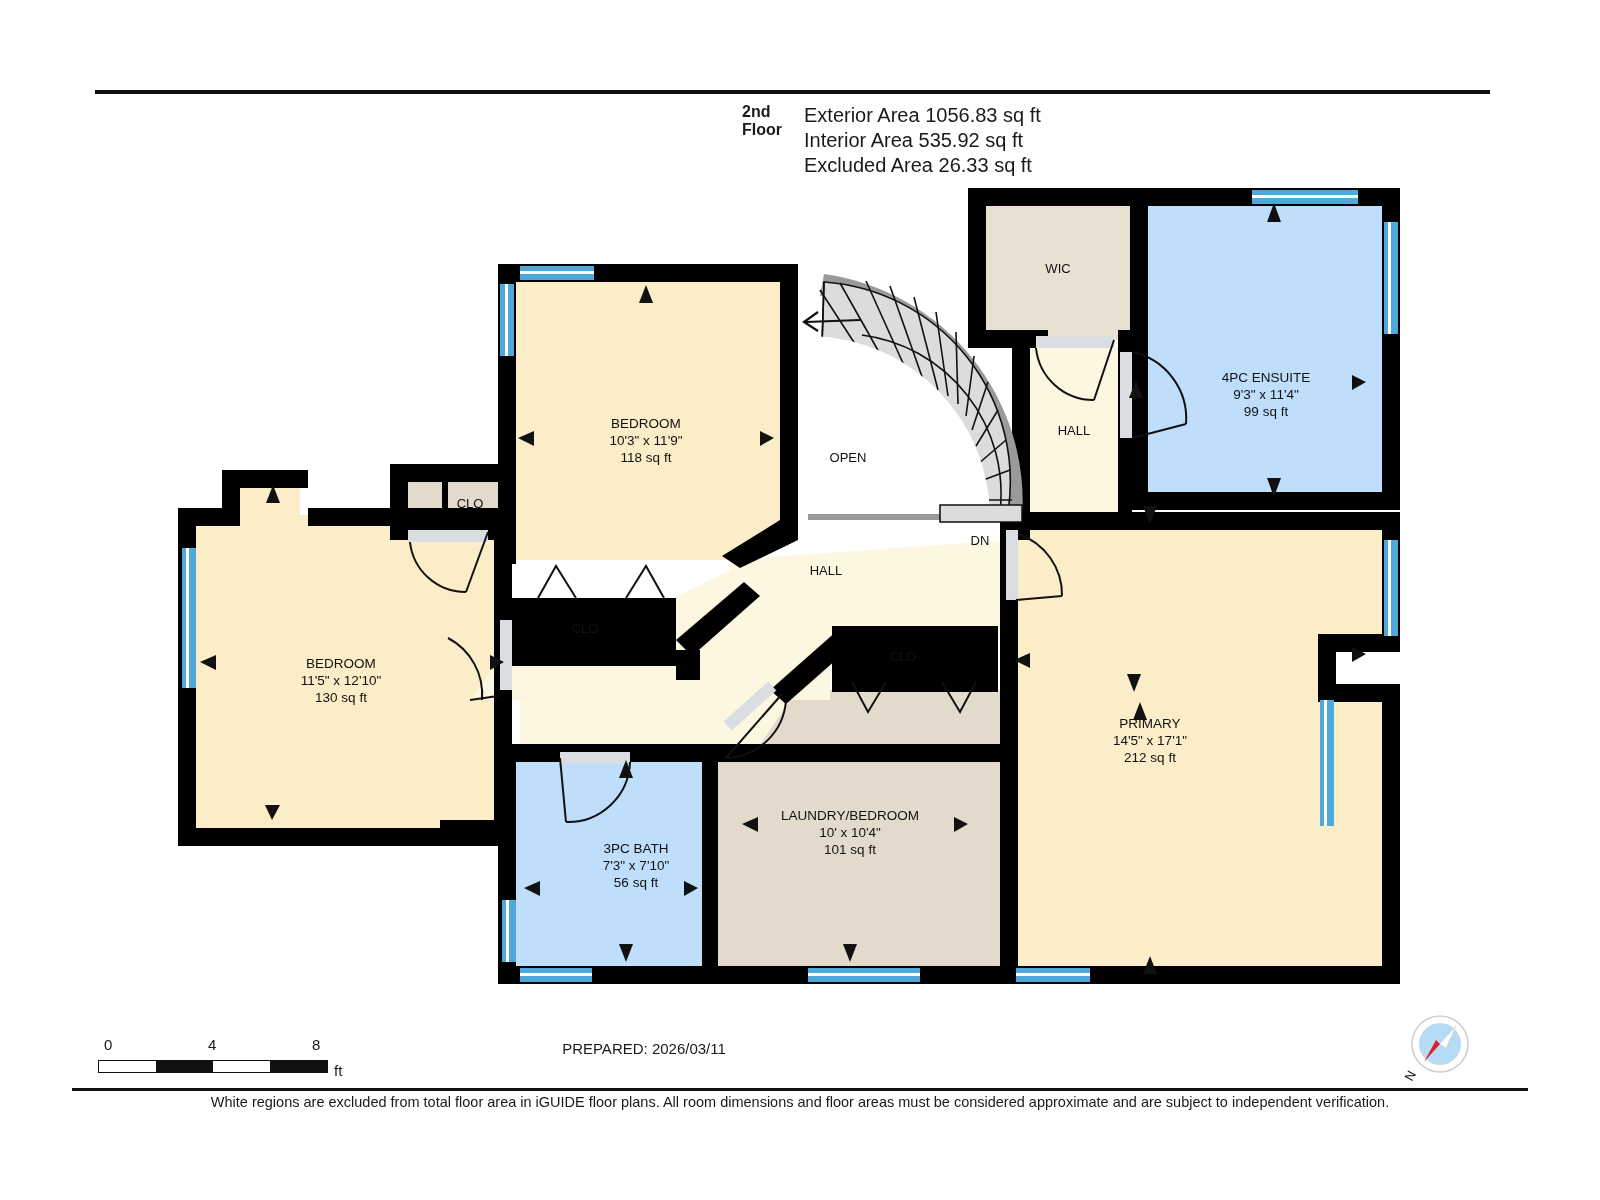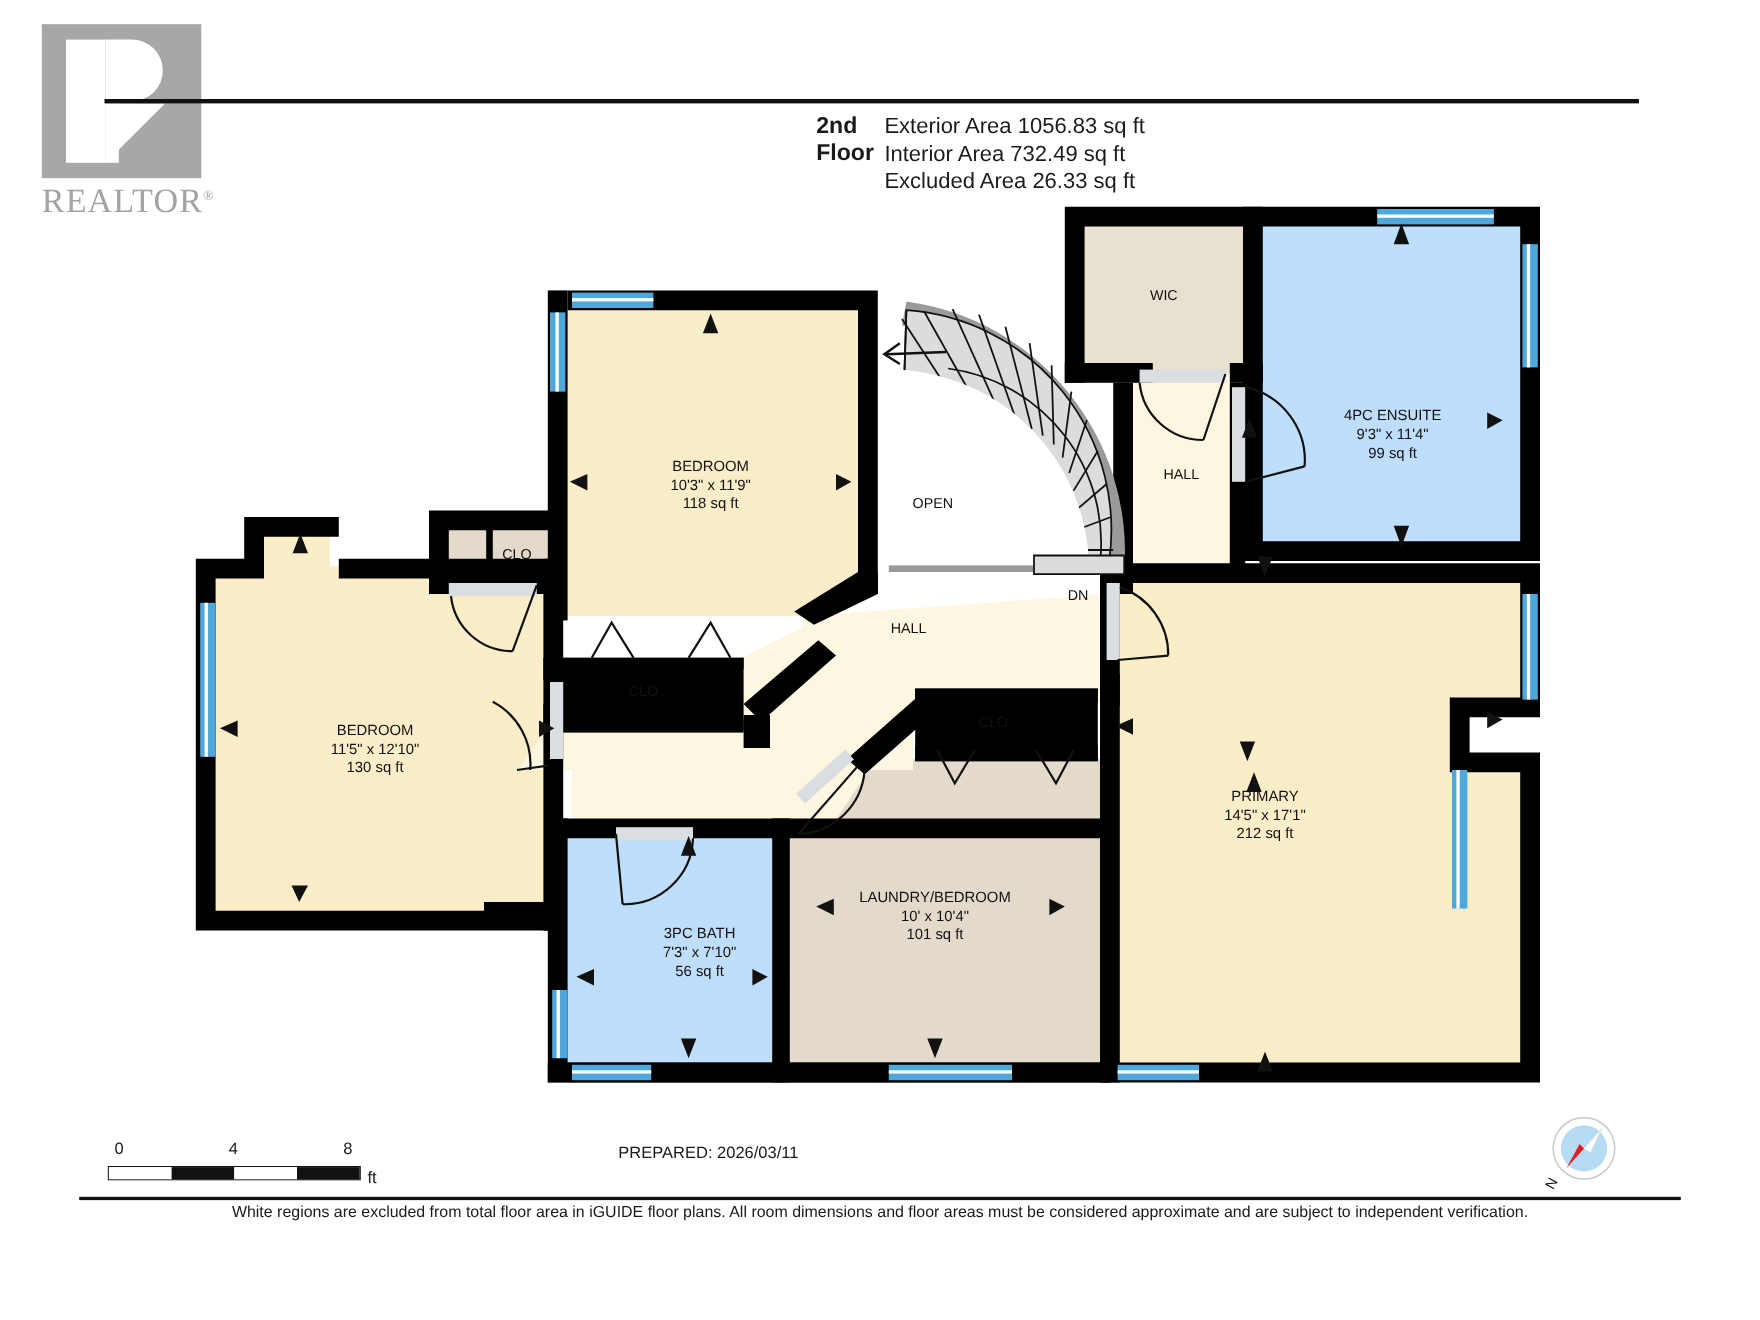--- a/index.html
+++ b/index.html
@@ -21,21 +21,21 @@
   .rl-leg{position:absolute;left:58px;top:72px;width:0;height:0;
           border-left:54px solid #ffffff;border-bottom:54px solid transparent;}
   .rl-notch{position:absolute;left:58px;top:72px;width:12px;height:54px;background:#ffffff;}
   #realtor-word{position:absolute;left:0;top:143px;font-size:31px;letter-spacing:1px;
                 color:#a3a3a3;font-family:"Liberation Serif",serif;font-weight:400;}
   #realtor-word sup{font-size:13px;vertical-align:super;}
   #logo-rule{position:absolute;left:95px;top:90px;width:1395px;height:4px;background:#111;}
   #title{position:absolute;left:200px;top:50px;width:1290px;text-align:center;
          font-size:29px;font-weight:bold;letter-spacing:.2px;}
   #floor-block{position:absolute;left:742px;top:103px;}
-  #floor-label{position:absolute;left:0;top:0;font-size:21px;font-weight:bold;}
+  #floor-label{position:absolute;left:0;top:0;font-size:16px;font-weight:bold;}
   #area-list{position:absolute;left:62px;top:0;}
   #area-list div{font-size:20px;line-height:25px;white-space:nowrap;}
 
   
   #plan{position:absolute;left:0;top:0;width:1600px;height:1200px;}
   #plan svg{display:block;}
 
   
   #scalebar{position:absolute;left:98px;top:1036px;width:240px;height:46px;}
   .sb-label{position:absolute;top:0;font-size:15px;}
@@ -49,38 +49,29 @@
   #prepared{position:absolute;left:0;top:1040px;width:1288px;text-align:center;font-size:15px;}
   #compass{position:absolute;left:1398px;top:1010px;width:74px;height:84px;}
   #disclaimer-rule{position:absolute;left:72px;top:1088px;width:1456px;height:3px;background:#111;}
   #disclaimer{position:absolute;left:72px;top:1094px;width:1456px;text-align:center;font-size:14.5px;}
 </style>
 </head>
 <body>
 
 <div id="header">
 
-  <div id="realtor-logo">
-    <div id="realtor-mark">
-      <div class="rl-stem"></div>
-      <div class="rl-bowl"></div>
-      <div class="rl-leg"></div>
-      <div class="rl-notch"></div>
-    </div>
-    <div id="realtor-word"><span>REALTOR</span><sup>®</sup></div>
-  </div>
 
   <div id="logo-rule"></div>
 
 
   <div id="floor-block">
     <div id="floor-label">2nd Floor</div>
     <div id="area-list">
       <div>Exterior Area 1056.83 sq ft</div>
-      <div>Interior Area 732.49 sq ft</div>
+      <div>Interior Area 535.92 sq ft</div>
       <div>Excluded Area 26.33 sq ft</div>
     </div>
   </div>
 </div>
 
 <div id="plan">
 <svg width="1600" height="1200" viewBox="0 0 1600 1200" xmlns="http://www.w3.org/2000/svg">
   <defs>
     <style>
       .wall   { fill:#000000; }

